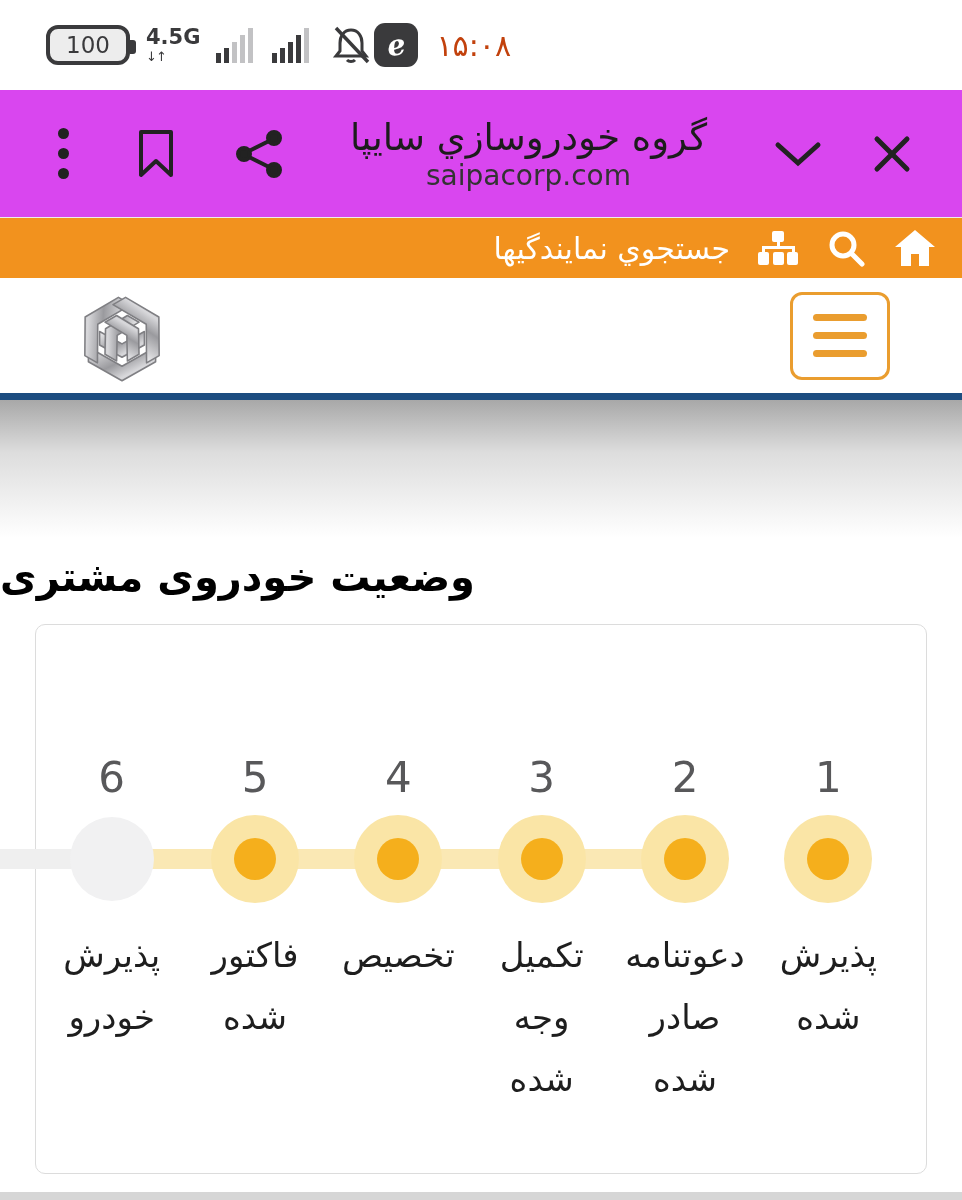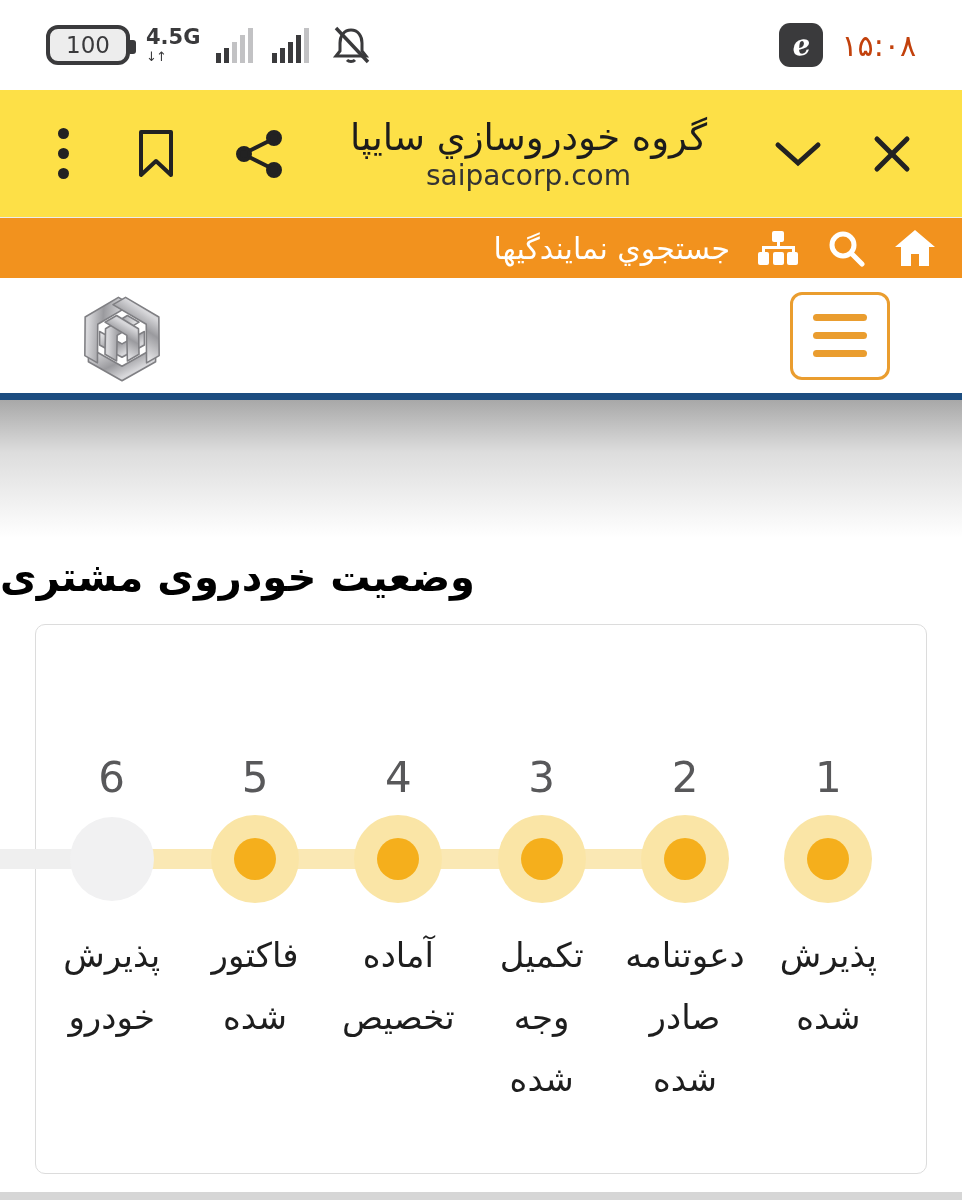--- a/index.html
+++ b/index.html
@@ -1,40 +1,40 @@
 <!DOCTYPE html>
 <html lang="fa"><head>
 <meta charset="utf-8">
 <style>
   * { margin:0; padding:0; box-sizing:border-box; }
   html,body { width:962px; height:1200px; background:#ffffff; overflow:hidden;
               font-family:"DejaVu Sans", sans-serif; }
 
   
   .status-bar { height:90px; display:flex; align-items:center;
-                justify-content:space-between; padding:8px 46px; background:#fff; }
+                justify-content:flex-start; padding:8px 46px; background:#fff; }
   .sb-left { display:flex; align-items:center; gap:16px; color:#3a3a3c; }
   .battery { position:relative; width:84px; height:40px; border:4px solid #3a3a3c;
              border-radius:12px; display:flex; align-items:center; justify-content:center;
              font-size:23px; color:#3a3a3c; background:#ededed; }
   .battery::after { content:""; position:absolute; right:-10px; top:11px; width:6px;
                     height:14px; background:#3a3a3c; border-radius:0 3px 3px 0; }
   .net-col { display:flex; flex-direction:column; align-items:flex-start; line-height:1; }
   .net-g { font-size:21px; font-weight:bold; color:#3a3a3c; }
   .net-arrows { font-size:13px; margin-top:2px; color:#3a3a3c; letter-spacing:-1px; }
   .sb-right { display:flex; align-items:center; gap:18px; }
   .app-badge { width:44px; height:44px; border-radius:11px; background:#3a3a3c;
                display:flex; align-items:center; justify-content:center; }
   .app-badge span { color:#fff; font-family:"DejaVu Serif", serif; font-style:italic;
                     font-weight:bold; font-size:29px; transform:rotate(-8deg); }
   .sb-time { font-size:30px; color:#c2410c; direction:rtl; }
 
   
   .browser-header { height:128px; display:flex; align-items:center;
-                    padding:0 48px; border-bottom:1px solid #ececec; background:#fde047; }
+                    padding:0 48px; border-bottom:1px solid #ececec; background:#d946ef; }
   .bh-icons { display:flex; align-items:center; gap:54px; }
   .icon-btn { display:flex; align-items:center; justify-content:center; }
   .kebab { display:flex; flex-direction:column; gap:9px; padding:4px 10px; }
   .kebab i { width:11px; height:11px; border-radius:50%; background:#222; }
   .bh-title { flex:1; text-align:center; direction:rtl; padding:0 20px; }
   .bh-title .t { font-size:37px; color:#1c1c1c; }
   .bh-title .u { font-size:28px; color:#333; direction:ltr; }
   .bh-right { display:flex; align-items:center; gap:46px; }
 
   
@@ -279,21 +279,20 @@
 
   <div class="step">
     <div class="num">4</div>
     <div class="dot-wrap">
           <div class="bar bar-active"></div>
       <div class="circle active">
             <div class="inner-dot"></div>
           </div>
     </div>
     <div class="labels">
-          <div class="lbl">آماده</div>
           <div class="lbl">تخصیص</div>
         </div>
   </div>
 
   <div class="step">
     <div class="num">5</div>
     <div class="dot-wrap">
           <div class="bar bar-active"></div>
       <div class="circle active">
             <div class="inner-dot"></div>

